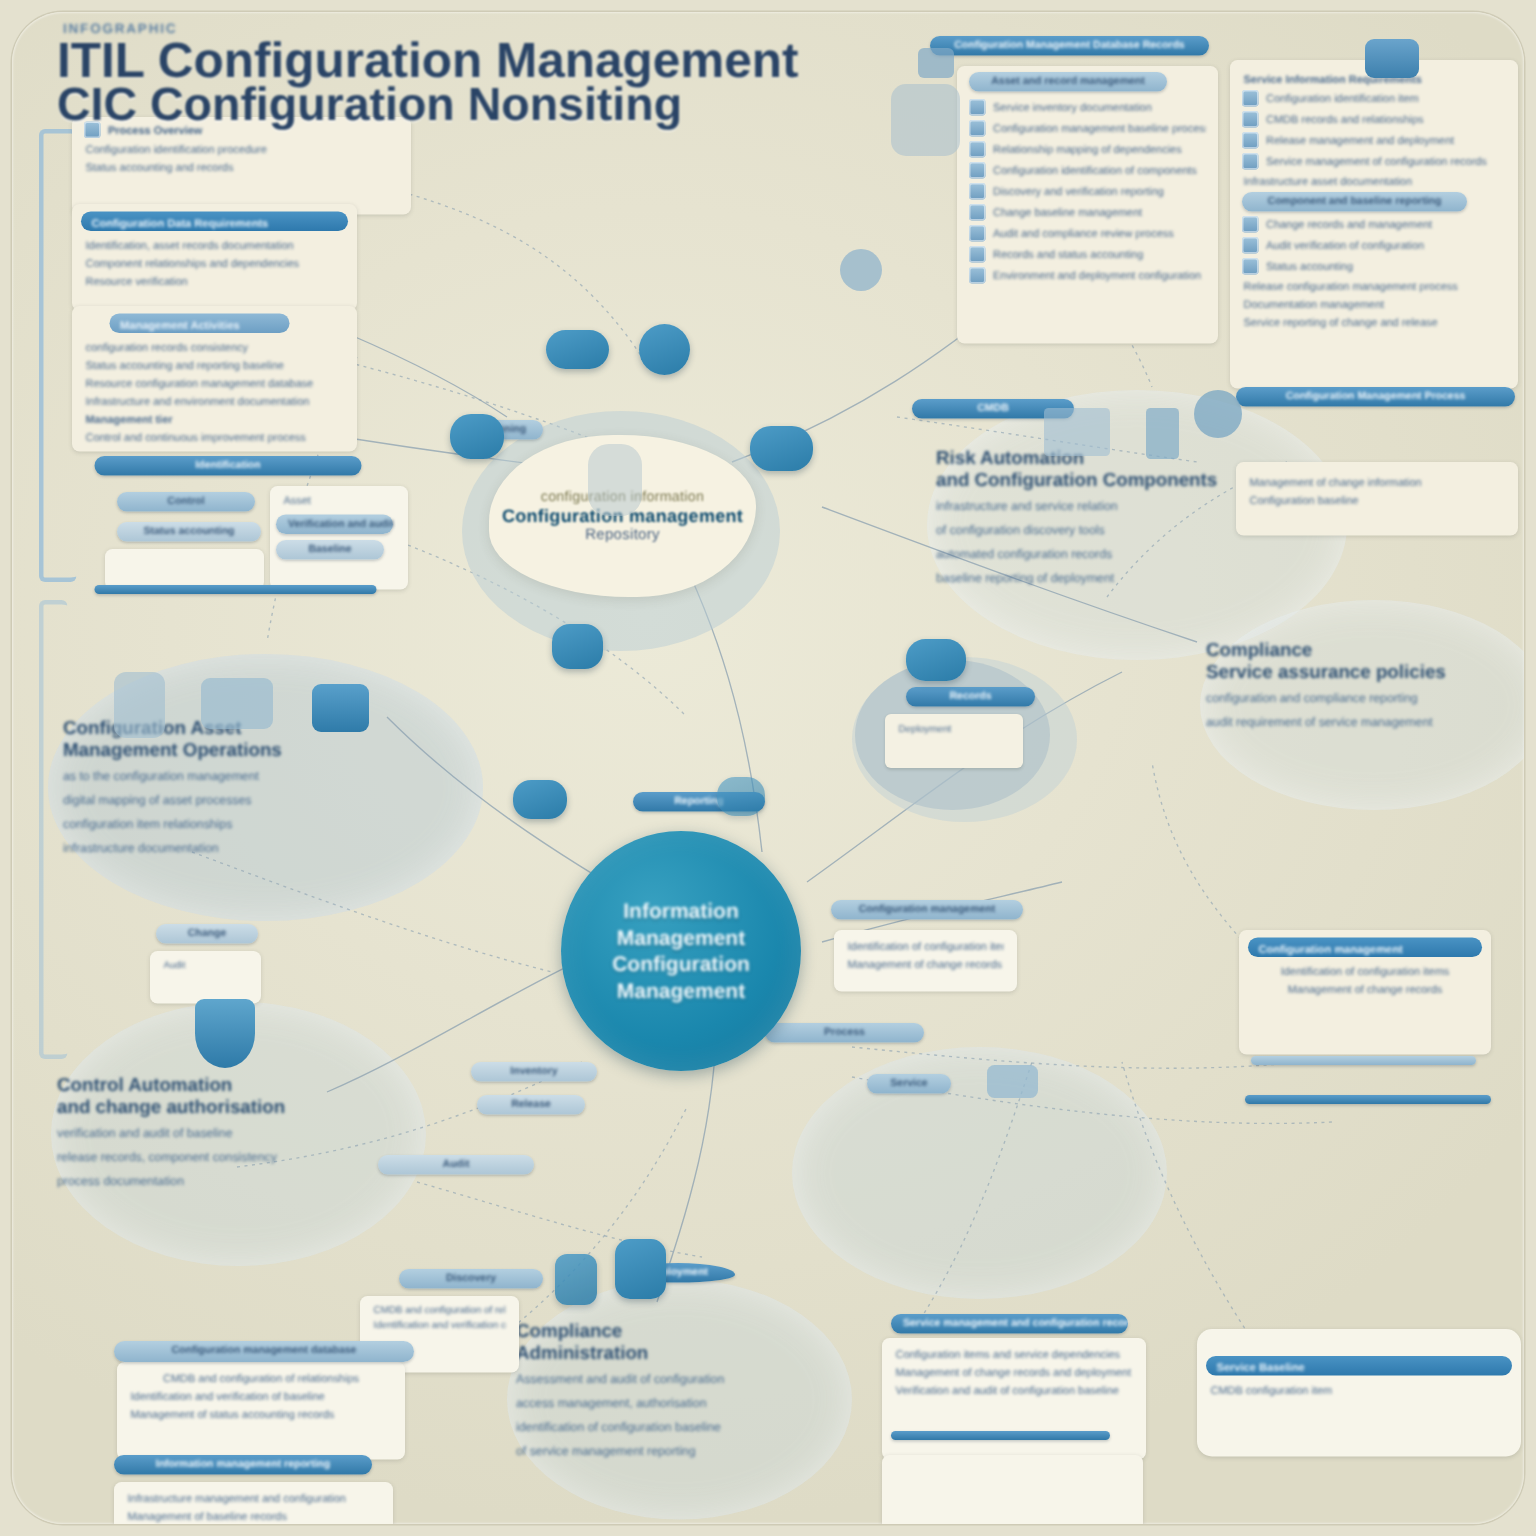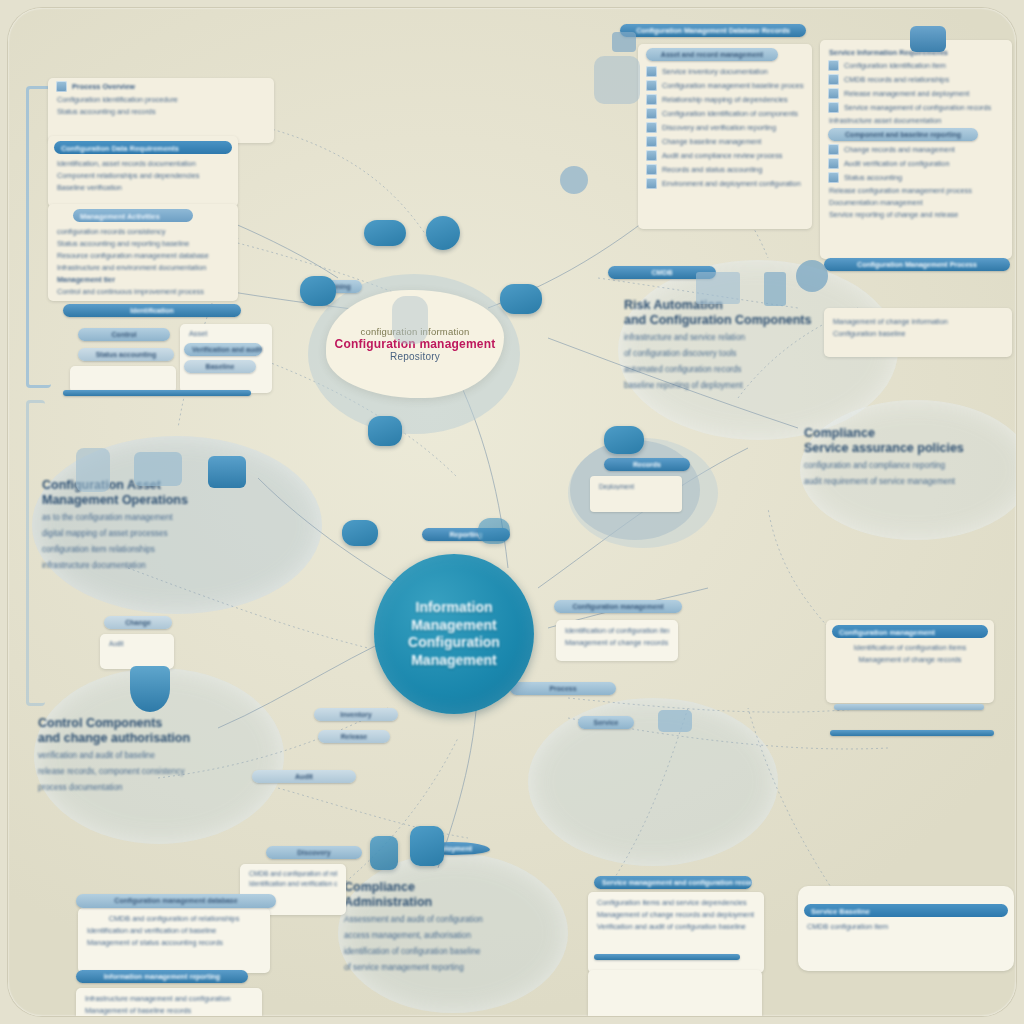--- a/index.html
+++ b/index.html
@@ -168,40 +168,45 @@
 
   <div class="ellipse" style="left:24px;top:428px;width:290px;height:178px;"></div>
   <div class="ellipse pale" style="left:26px;top:660px;width:250px;height:176px;"></div>
   <div class="ellipse light" style="left:610px;top:252px;width:280px;height:180px;"></div>
   <div class="ellipse light" style="left:792px;top:392px;width:232px;height:140px;"></div>
   <div class="ellipse pale" style="left:520px;top:690px;width:250px;height:168px;"></div>
   <div class="ellipse pale" style="left:330px;top:845px;width:230px;height:160px;"></div>
   <div class="subhub" style="left:300px;top:266px;width:212px;height:160px;"></div>
   <div class="subhub" style="left:560px;top:430px;width:150px;height:110px;opacity:.8;"></div>
 
+  <div id="title-block">
+    <div id="eyebrow" class="blurtxt">INFOGRAPHIC</div>
+    <div id="title-line1">ITIL Configuration Management</div>
+    <div id="title-line2">CIC Configuration Nonsiting</div>
+  </div>
 
   <div class="brace" style="left:18px;top:78px;width:22px;height:296px;"></div>
   <div class="brace" style="left:18px;top:392px;width:16px;height:300px;opacity:.5;"></div>
 
   <div class="card" style="left:40px;top:70px;width:226px;height:58px;">
     <div class="row">
       <span class="ic"></span>
       <span class="tx" style="font-weight:bold;color:#3a5d85;">Process Overview</span>
     </div>
     <div class="line">Configuration identification procedure</div>
     <div class="line">Status accounting and records</div>
   </div>
 
   <div class="card" style="left:40px;top:128px;width:190px;height:64px;">
     <div class="card-head">
       <span>Configuration Data Requirements</span>
     </div>
     <div class="line">Identification, asset records documentation</div>
     <div class="line">Component relationships and dependencies</div>
-    <div class="line">Baseline verification</div>
+    <div class="line">Resource verification</div>
   </div>
 
   <div class="card" style="left:40px;top:196px;width:190px;height:90px;">
     <div class="card-head lite" style="margin-left:25px;margin-right:45px;">
       <span>Management Activities</span>
     </div>
     <div class="line">configuration records consistency</div>
     <div class="line">Status accounting and reporting baseline</div>
     <div class="line">Resource configuration management database</div>
     <div class="line">Infrastructure and environment documentation</div>
@@ -233,21 +238,21 @@
   <div class="chip" style="left:55px;top:382px;width:188px;">
     <span></span>
   </div>
 
   <div style="position:absolute;left:318px;top:282px;width:178px;height:108px;
               background:#f6f2e2;border-radius:48% 52% 46% 54%/55% 45% 58% 42%;
               box-shadow:0 2px 8px rgba(80,80,60,.14);z-index:18;
               display:flex;align-items:center;justify-content:center;text-align:center;">
     <div>
       <div class="blurtxt" style="font-size:9.5px;color:#7d7a52;">configuration information</div>
-      <div class="blurtxt" style="font-size:12px;font-weight:bold;color:#be185d;">Configuration management</div>
+      <div class="blurtxt" style="font-size:12px;font-weight:bold;color:#0c4a6e;">Configuration management</div>
       <div class="blurtxt" style="font-size:10px;color:#4a6382;">Repository</div>
     </div>
   </div>
   <div class="gicon" style="left:384px;top:288px;width:36px;height:48px;border-radius:14px;
        background:rgba(180,198,206,.5);"></div>
 
   <div class="node sm" style="left:356px;top:212px;width:42px;height:26px;border-radius:13px;"></div>
   <div class="node sm" style="left:418px;top:208px;width:34px;height:34px;"></div>
   <div class="node sm" style="left:292px;top:268px;width:36px;height:30px;border-radius:14px;"></div>
   <div class="node sm" style="left:492px;top:276px;width:42px;height:30px;border-radius:14px;"></div>
@@ -390,21 +395,21 @@
     <p>as to the configuration management</p>
     <p>digital mapping of asset processes</p>
     <p>configuration item relationships</p>
     <p>infrastructure documentation</p>
   </div>
   <div class="gicon" style="left:68px;top:440px;width:34px;height:44px;border-radius:8px;background:rgba(160,190,208,.6);"></div>
   <div class="gicon" style="left:126px;top:444px;width:48px;height:34px;border-radius:6px;background:rgba(150,186,208,.65);"></div>
   <div class="gicon" style="left:200px;top:448px;width:38px;height:32px;border-radius:6px;background:linear-gradient(180deg,#59a0cb,#2f7ba9);"></div>
 
   <div class="cluster" style="left:30px;top:708px;width:240px;">
-    <h3><span>Control Components</span><br>
+    <h3><span>Control Automation</span><br>
         <span>and change authorisation</span></h3>
     <p>verification and audit of baseline</p>
     <p>release records, component consistency</p>
     <p>process documentation</p>
   </div>
   <div class="gicon" style="left:122px;top:658px;width:40px;height:46px;
        background:linear-gradient(180deg,#5fa6cd,#2e7aa8);
        border-radius:6px 6px 50% 50%;"></div>
 
   <div class="cluster" style="left:616px;top:290px;width:262px;">

